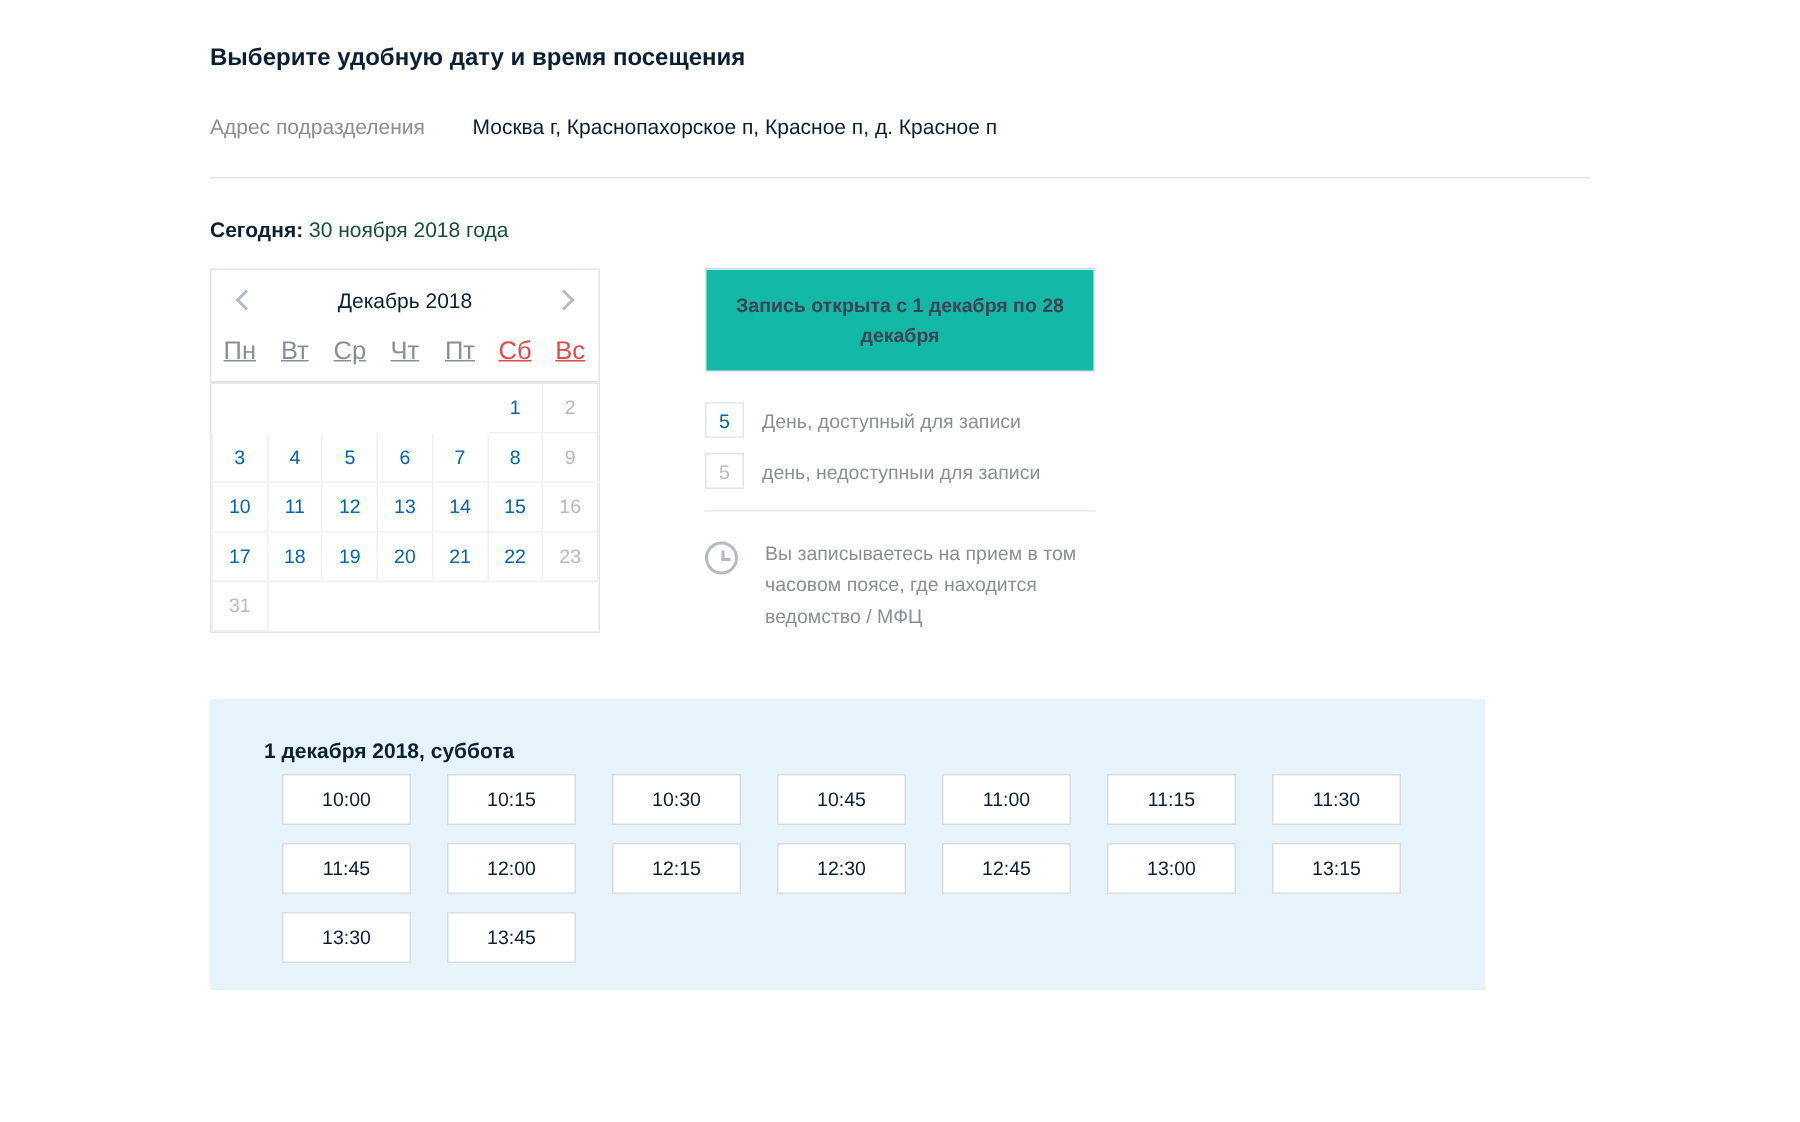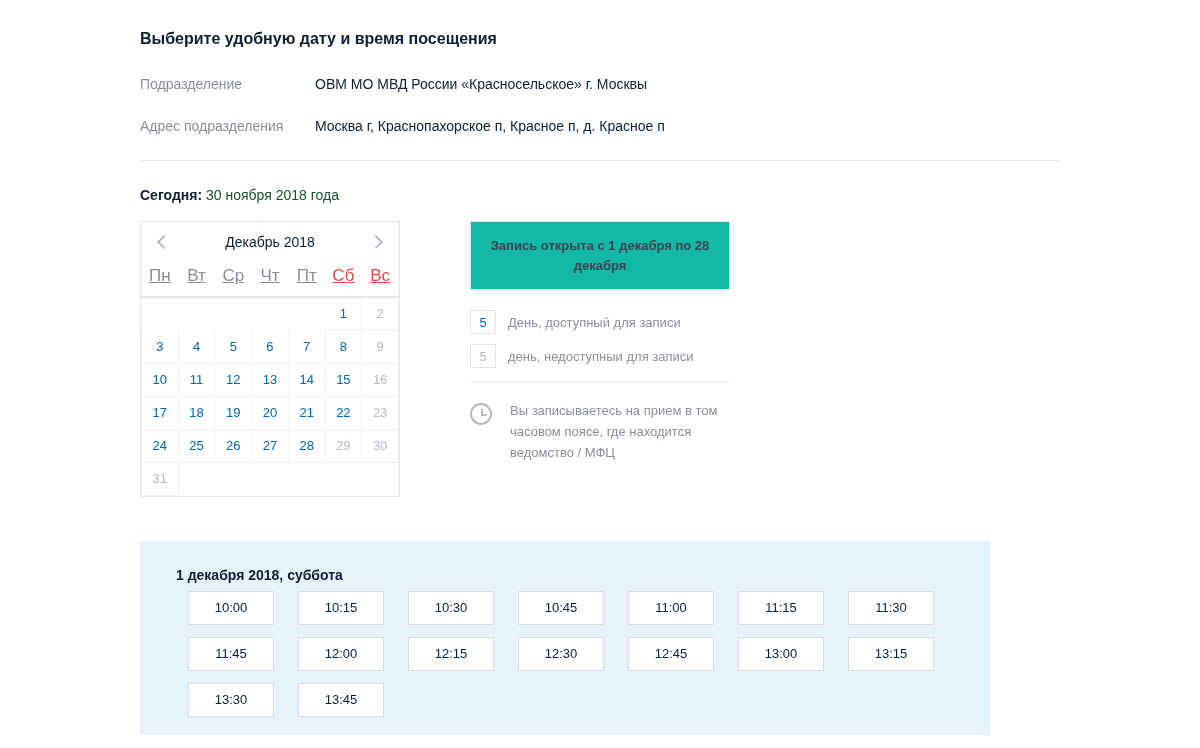--- a/index.html
+++ b/index.html
@@ -191,24 +191,20 @@
     margin-left: 12px;
   }
 </style>
 </head>
 <body>
 
 <div class="page">
   <h2 class="title">Выберите удобную дату и время посещения</h2>
 
   <div class="info-row">
-    <div class="info-label">Подразделение</div>
-    <div class="info-value">ОВМ МО МВД России «Красносельское» г. Москвы</div>
-  </div>
-  <div class="info-row">
     <div class="info-label">Адрес подразделения</div>
     <div class="info-value">Москва г, Краснопахорское п, Красное п, д. Красное п</div>
   </div>
 
   <hr class="sep">
 
   <div class="today">
     <b>Сегодня:</b>
     <span>30 ноября 2018 года</span>
   </div>
@@ -261,29 +257,20 @@
               <td class="unavail">16</td>
             </tr>
             <tr>
               <td class="avail">17</td>
               <td class="avail">18</td>
               <td class="avail">19</td>
               <td class="avail">20</td>
               <td class="avail">21</td>
               <td class="avail">22</td>
               <td class="unavail">23</td>
-            </tr>
-            <tr>
-              <td class="avail">24</td>
-              <td class="avail">25</td>
-              <td class="avail">26</td>
-              <td class="avail">27</td>
-              <td class="avail">28</td>
-              <td class="unavail">29</td>
-              <td class="unavail">30</td>
             </tr>
             <tr>
               <td class="unavail">31</td>
               <td class="empty"></td>
               <td class="empty"></td>
               <td class="empty"></td>
               <td class="empty"></td>
               <td class="empty"></td>
               <td class="empty"></td>
             </tr>

